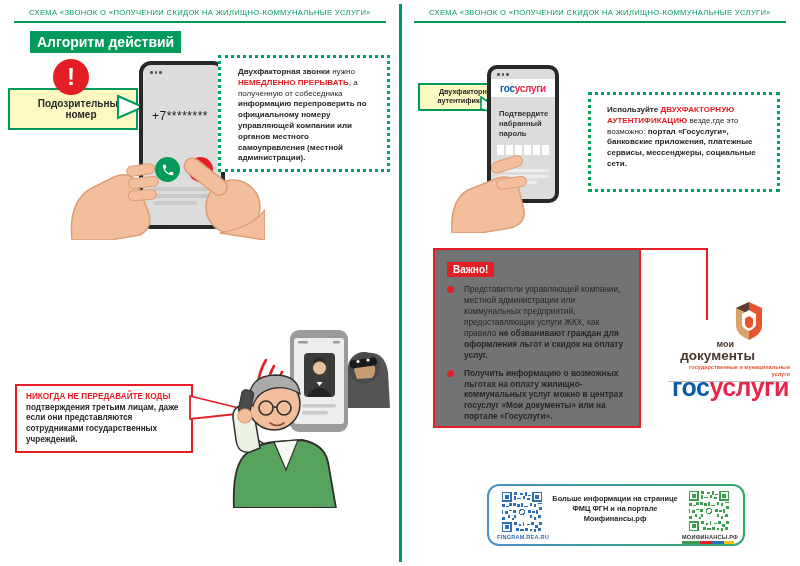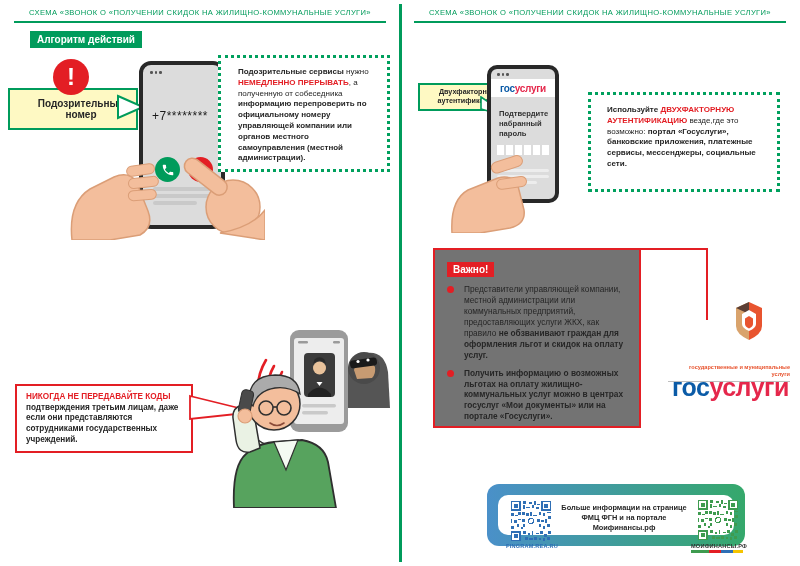--- a/index.html
+++ b/index.html
@@ -4,21 +4,21 @@
 <style>
   html,body{margin:0;padding:0;background:#fff;}
   .canvas{position:relative;width:800px;height:566px;background:#fff;overflow:hidden;
           font-family:"Liberation Sans",sans-serif;color:#262626;}
   .abs{position:absolute;}
   .b{font-weight:bold;}
   .red{color:#E31E24;}
   .hdr{width:400px;text-align:center;top:8px;font-size:7.6px;font-weight:normal;color:#009B5B;letter-spacing:.35px;}
   .hdr-line{height:2px;background:#009B5B;top:21px;width:372px;}
   .divider{left:399px;top:4px;width:3px;height:558px;background:#009B5B;}
-  .badge{background:#009B5B;color:#fff;font-weight:bold;font-size:10px;padding:3px 7px;}
+  .badge{background:#009B5B;color:#fff;font-weight:bold;font-size:14px;padding:3px 7px;}
   .bubble-green{background:#fef9c3;border:2px solid #009B5B;display:flex;align-items:center;justify-content:center;
                 text-align:center;font-weight:bold;color:#262626;padding-left:16px;}
   .dotted{border:3px dotted #00A05D;background:#fff;}
   .note{font-size:8px;line-height:1.35;color:#262626;}
   .alert-circle{width:36px;height:36px;border-radius:50%;background:#E31E24;color:#fff;display:flex;
                 align-items:center;justify-content:center;font-size:24px;font-weight:bold;z-index:5;}
   .phone{border:4px solid #282828;border-radius:12px;background:#DCDCDC;box-sizing:border-box;}
   .phone2{border:4px solid #282828;border-radius:10px;background:#DCDCDC;box-sizing:border-box;}
   .screen-dots{display:flex;gap:2px;}
   .screen-dots i{width:2.5px;height:2.5px;border-radius:50%;background:#555;}
@@ -30,21 +30,21 @@
   .imp-box{border:2px solid #E31E24;background:#737373;box-sizing:border-box;}
   .imp-label{background:#E31E24;color:#fff;font-weight:bold;font-size:10px;padding:2px 6px;display:inline-block;}
   .imp-item{position:relative;font-size:8.3px;line-height:1.32;padding-left:17px;margin:7px 8px 0 12px;}
   .imp-item .dot{position:absolute;left:0;top:2px;width:7px;height:7px;border-radius:50%;background:#E31E24;}
   .redline{background:#E31E24;}
   .pw{display:flex;gap:2px;}
   .pw i{width:7px;height:10px;background:#fff;display:block;}
   .moi-text{text-align:right;line-height:1;color:#4A372E;font-weight:bold;}
   .moi-sub{text-align:right;color:#E8542F;font-size:5.6px;line-height:1.25;font-weight:bold;}
   .gos-logo{font-weight:bold;letter-spacing:-.5px;}
-  .qr-wrap{border-radius:12px;background:linear-gradient(90deg,#4A90C9,#35A86B);padding:11px;box-sizing:border-box;}
+  .qr-wrap{border-radius:12px;background:linear-gradient(90deg,#4A90C9,#35A86B);padding:2px;box-sizing:border-box;}
   .qr-inner{position:relative;width:100%;height:100%;background:#fff;border-radius:10px;}
   .qr-cap{font-size:5.6px;font-weight:bold;letter-spacing:.2px;}
   .stripe{display:flex;height:2.5px;margin-top:1px;}
   .ftext{font-size:7.4px;font-weight:bold;text-align:center;line-height:1.35;color:#262626;}
 </style>
 </head>
 <body>
 
 <div class="canvas">
 
@@ -95,21 +95,21 @@
         <rect x="58" y="76" width="28" height="10" rx="5" fill="#F3BE9C" stroke="#DB9E77" transform="rotate(-4 58 76)"></rect>
       </g>
       <g>
         <circle cx="163" cy="92" r="27" fill="#F3BE9C" stroke="#DB9E77" stroke-width="1.5"></circle>
         <rect x="121" y="40" width="50" height="16" rx="8" fill="#F3BE9C" stroke="#DB9E77" stroke-width="1.5" transform="rotate(38 121 40)"></rect>
         <path d="M150 118 L195 125 L195 95 Q182 112 150 118 Z" fill="#F3BE9C" stroke="#DB9E77" stroke-width="1.5"></path>
       </g>
     </svg>
 
     <div class="abs dotted note" style="left:218px;top:55px;width:172px;height:117px;box-sizing:border-box;padding:9px 10px 6px 17px;">
-      <span class="b">Подозрительные сервисы</span><span> нужно </span><span class="b red">НЕМЕДЛЕННО ПРЕРЫВАТЬ</span><span>, а полученную от собеседника </span><span class="b">информацию</span><span class="b"> перепроверить по официальному номеру управляющей компании или органов местного самоуправления (местной администрации).</span>
+      <span class="b">Двухфакторная звонки</span><span> нужно </span><span class="b red">НЕМЕДЛЕННО ПРЕРЫВАТЬ</span><span>, а полученную от собеседника </span><span class="b">информацию</span><span class="b"> перепроверить по официальному номеру управляющей компании или органов местного самоуправления (местной администрации).</span>
     </div>
 
 
     <div class="abs bubble-red" style="left:15px;top:384px;width:178px;">
       <span class="red">НИКОГДА НЕ ПЕРЕДАВАЙТЕ КОДЫ</span><span> подтверждения третьим лицам, даже если они представляются сотрудниками государственных учреждений.</span>
     </div>
     <svg class="abs" style="left:189px;top:392px;" width="68" height="30">
       <polygon points="1,4 66,20 1,27" fill="#fff" stroke="#E31E24" stroke-width="1.8"></polygon>
     </svg>
 
@@ -219,20 +219,24 @@
     <div class="abs redline" style="left:241px;top:248px;width:67px;height:2px;"></div>
     <div class="abs redline" style="left:306px;top:248px;width:2px;height:72px;"></div>
 
     <svg class="abs" style="left:336px;top:302px;" width="26" height="38" viewBox="0 0 26 38">
       <path d="M13 0 L26 6 V24 q0 8 -13 14 V0 Z" fill="#E8542F"></path>
       <path d="M13 0 L0 6 V24 q0 8 13 14 V0 Z" fill="#D9A36C"></path>
       <path d="M0 6 L13 0 V12 Z" fill="#5C3F35"></path>
       <path d="M13 8 L20 12 V22 q0 4 -7 7 q-7 -3 -7 -7 V12 Z" fill="#fff"></path>
       <path d="M13 14 L17 16.5 V22 q0 2.5 -4 4.5 q-4 -2 -4 -4.5 V16.5 Z" fill="#E8542F"></path>
     </svg>
+    <div class="abs moi-text" style="left:255px;top:340px;width:100px;">
+      <div style="font-size:9px;margin-right:21px;">мои</div>
+      <div style="font-size:13.5px;">документы</div>
+    </div>
     <div class="abs moi-sub" style="left:270px;top:364px;width:120px;">государственные и муниципальные услуги</div>
     <div class="abs" style="left:268px;top:381px;width:122px;height:1px;background:#BFBFBF;"></div>
     <div class="abs gos-logo" style="left:272px;top:373px;font-size:25px;">
       <span style="color:#0B5BA7;">гос</span><span style="color:#E5274B;">услуги</span>
     </div>
 
     <div class="abs qr-wrap" style="left:87px;top:484px;width:258px;height:62px;">
       <div class="qr-inner">
         <svg class="abs" style="left:13px;top:6px;" width="40" height="40" viewBox="0 0 29 29" shape-rendering="crispEdges">
           <g fill="#2F6FB5">

